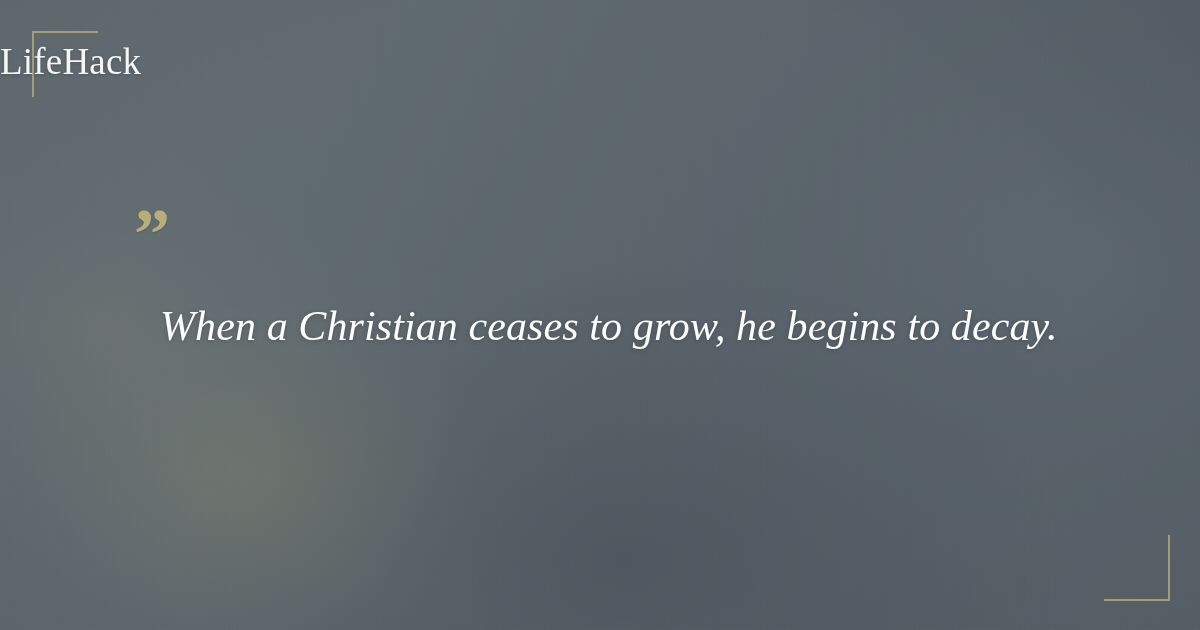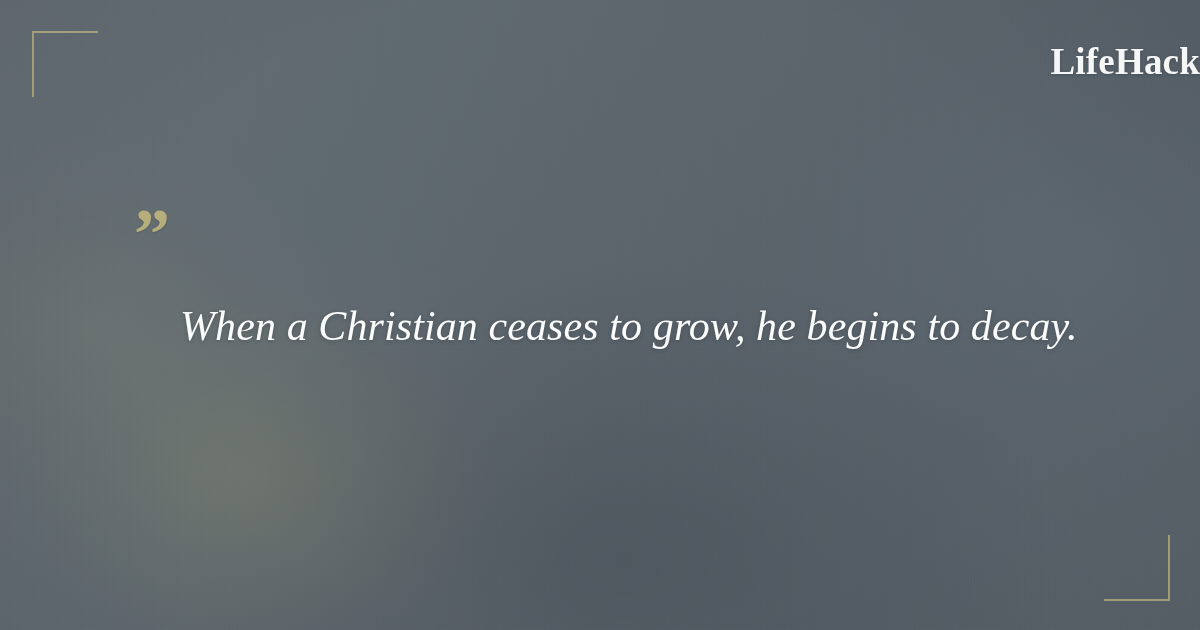--- a/index.html
+++ b/index.html
@@ -88,26 +88,26 @@
         rgba(0,0,0,0.016) 1px,
         rgba(0,0,0,0.016) 3px);
   }
 
   
   #logo {
     position: absolute;
     top: 41px;
     left: 0;
     width: 1200px;
-    text-align: right;
+    text-align: left;
     color: #f5f6f6;
     font-size: 37px;
     line-height: 42px;
     letter-spacing: .2px;
-    font-weight: 700;
+    font-weight: 400;
     text-shadow: 0 1px 3px rgba(30,36,42,0.30);
     white-space: nowrap;
   }
 
   
   .corner {
     position: absolute;
     width: 64px;
     height: 64px;
     opacity: .82;
@@ -140,21 +140,21 @@
     font-style: normal;
     font-weight: 700;
     letter-spacing: -1px;
     display: block;
     margin-left: 2px;
     text-shadow: 0 1px 2px rgba(40,44,40,0.18);
     user-select: none;
   }
   #quote-text {
     margin-top: 44px;
-    margin-left: 48px;
+    margin-left: 28px;
     color: #fbfcfc;
     font-size: 42px;
     line-height: 52px;
     font-style: italic;
     font-weight: 400;
     letter-spacing: .1px;
     text-shadow: 0 1px 4px rgba(34,40,46,0.32);
     max-width: 900px;
   }
 </style>

